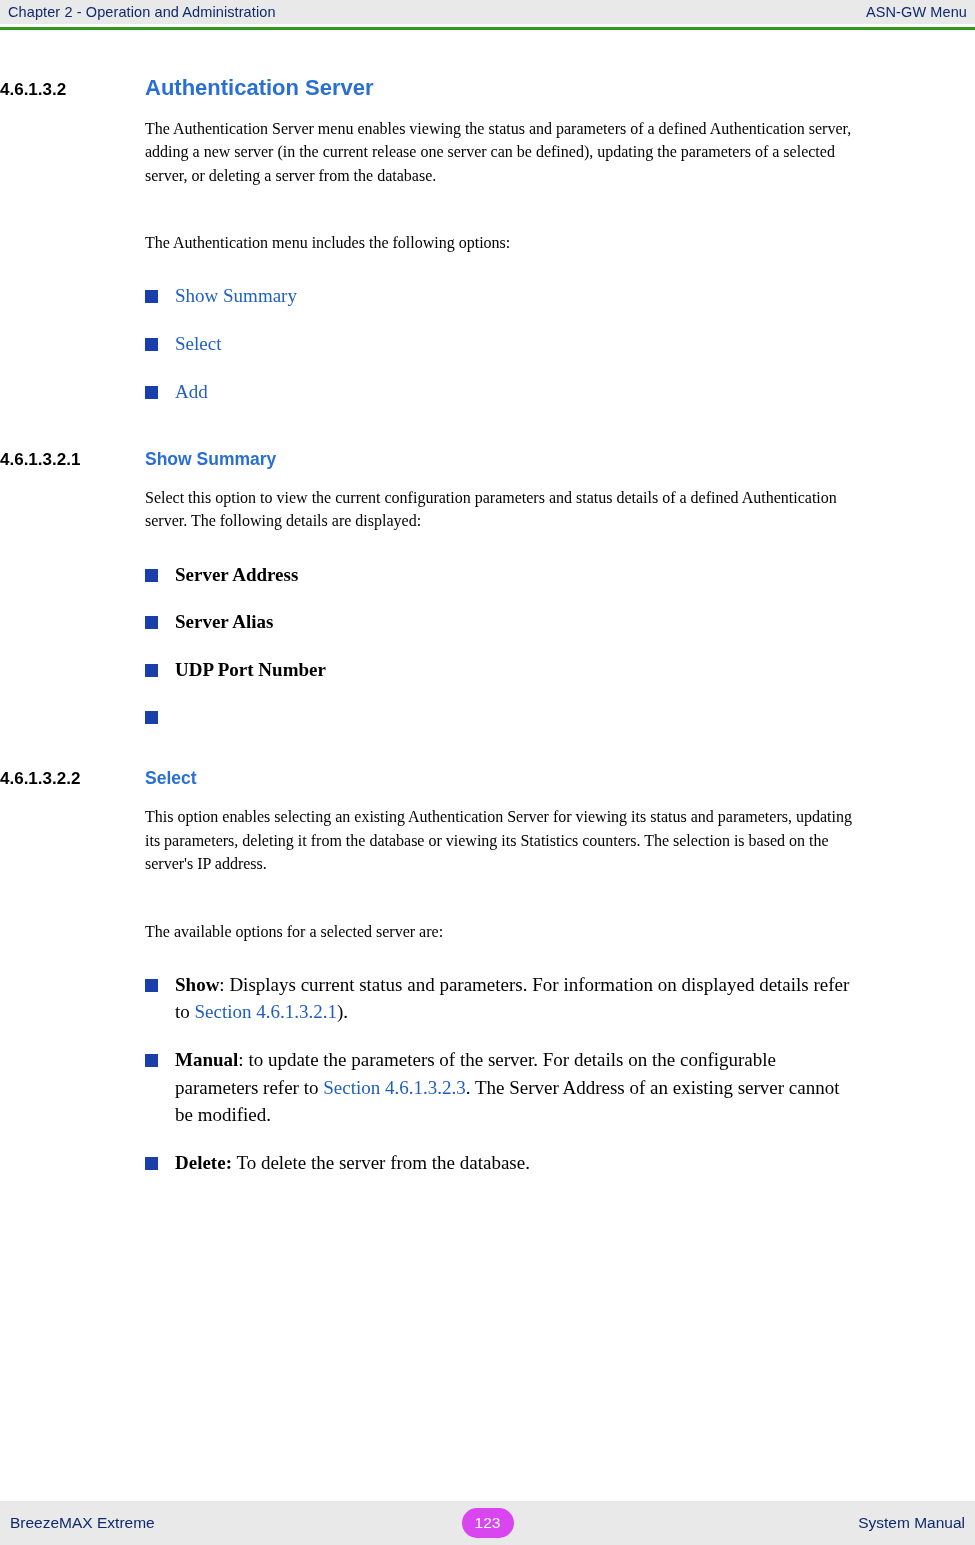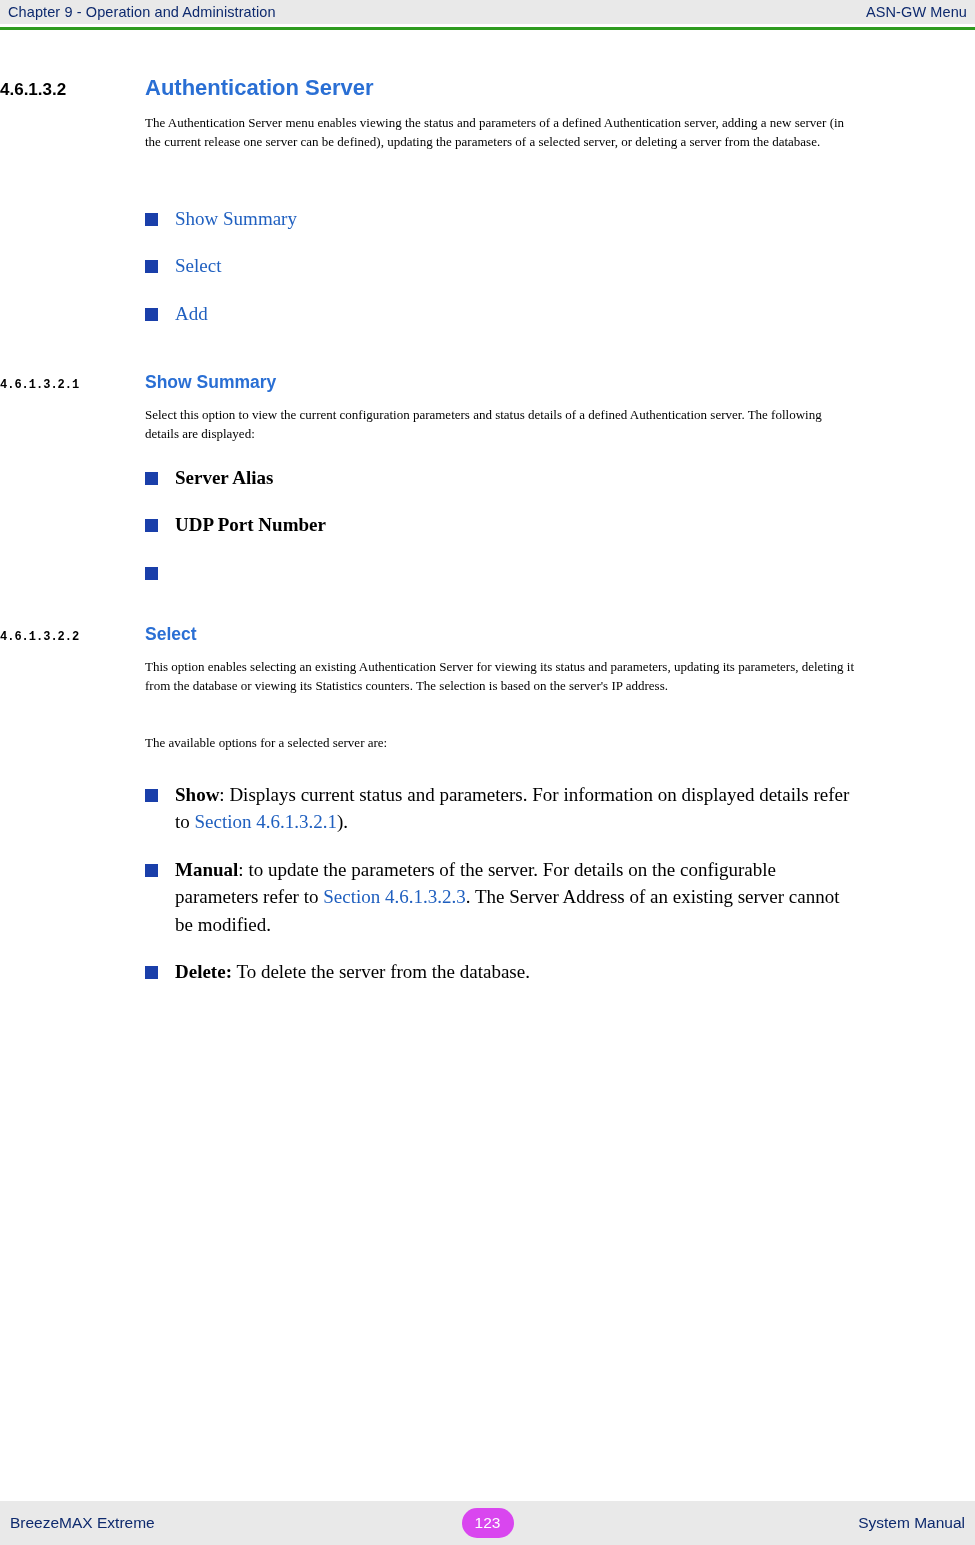--- a/index.html
+++ b/index.html
@@ -107,26 +107,26 @@
     padding-left: 0px;
   }
   .sec-title {
     font-family: "Liberation Sans", sans-serif;
     font-weight: bold;
     color: #1f5fbf;
   }
   .sec-title.level4 { font-size: 22px; color: #2a6fd4; }
   .sec-title.level5 { font-size: 17.5px; color: #2a6fd4; }
   .sec-num.level4 { font-size: 17px; }
-  .sec-num.level5 { font-size: 12px; font-family: Liberation Mono, monospace; }
+  .sec-num.level5 { font-size: 17px; }
 
   .body-text {
     margin-left: 145px;
     margin-right: 10px;
-    font-size: 13px;
+    font-size: 16px;
     line-height: 1.46;
     text-align: left;
     color: #000;
   }
 
   
   .bullet-row {
     display: flex;
     margin-left: 145px;
     margin-right: 8px;
@@ -154,34 +154,35 @@
   .bullet-text b { font-weight: bold; }
   .xref { color: #1f5fbf; }
 
   .gap-sm { height: 12px; }
   .gap-md { height: 24px; }
 </style>
 </head>
 <body>
 
 <div class="page-header">
-  <span class="hdr-text">Chapter 9 - Operation and Administration</span>
+  <span class="hdr-text">Chapter 2 - Operation and Administration</span>
   <span class="hdr-text">ASN-GW Menu</span>
 </div>
 <div class="header-rule"></div>
 
 <div class="content">
 
   <div class="sec-head">
     <span class="sec-num level4">4.6.1.3.2</span>
     <span class="sec-title level4">Authentication Server</span>
   </div>
 
   <p class="body-text">The Authentication Server menu enables viewing the status and parameters of a defined Authentication server, adding a new server (in the current release one server can be defined), updating the parameters of a selected server, or deleting a server from the database.</p>
   <div class="gap-sm"></div>
+  <p class="body-text">The Authentication menu includes the following options:</p>
 
   <div class="bullet-row first">
     <span class="bullet-mark"></span>
     <span class="bullet-text link">Show Summary</span>
   </div>
   <div class="bullet-row">
     <span class="bullet-mark"></span>
     <span class="bullet-text link">Select</span>
   </div>
   <div class="bullet-row">
@@ -191,20 +192,24 @@
 
   <div class="gap-md"></div>
 
   <div class="sec-head">
     <span class="sec-num level5">4.6.1.3.2.1</span>
     <span class="sec-title level5">Show Summary</span>
   </div>
 
   <p class="body-text">Select this option to view the current configuration parameters and status details of a defined Authentication server. The following details are displayed:</p>
 
+  <div class="bullet-row first">
+    <span class="bullet-mark"></span>
+    <span class="bullet-text"><b>Server Address</b><span></span></span>
+  </div>
   <div class="bullet-row">
     <span class="bullet-mark"></span>
     <span class="bullet-text"><b>Server Alias</b><span></span></span>
   </div>
   <div class="bullet-row">
     <span class="bullet-mark"></span>
     <span class="bullet-text"><b>UDP Port Number</b><span></span></span>
   </div>
   <div class="bullet-row">
     <span class="bullet-mark"></span>

